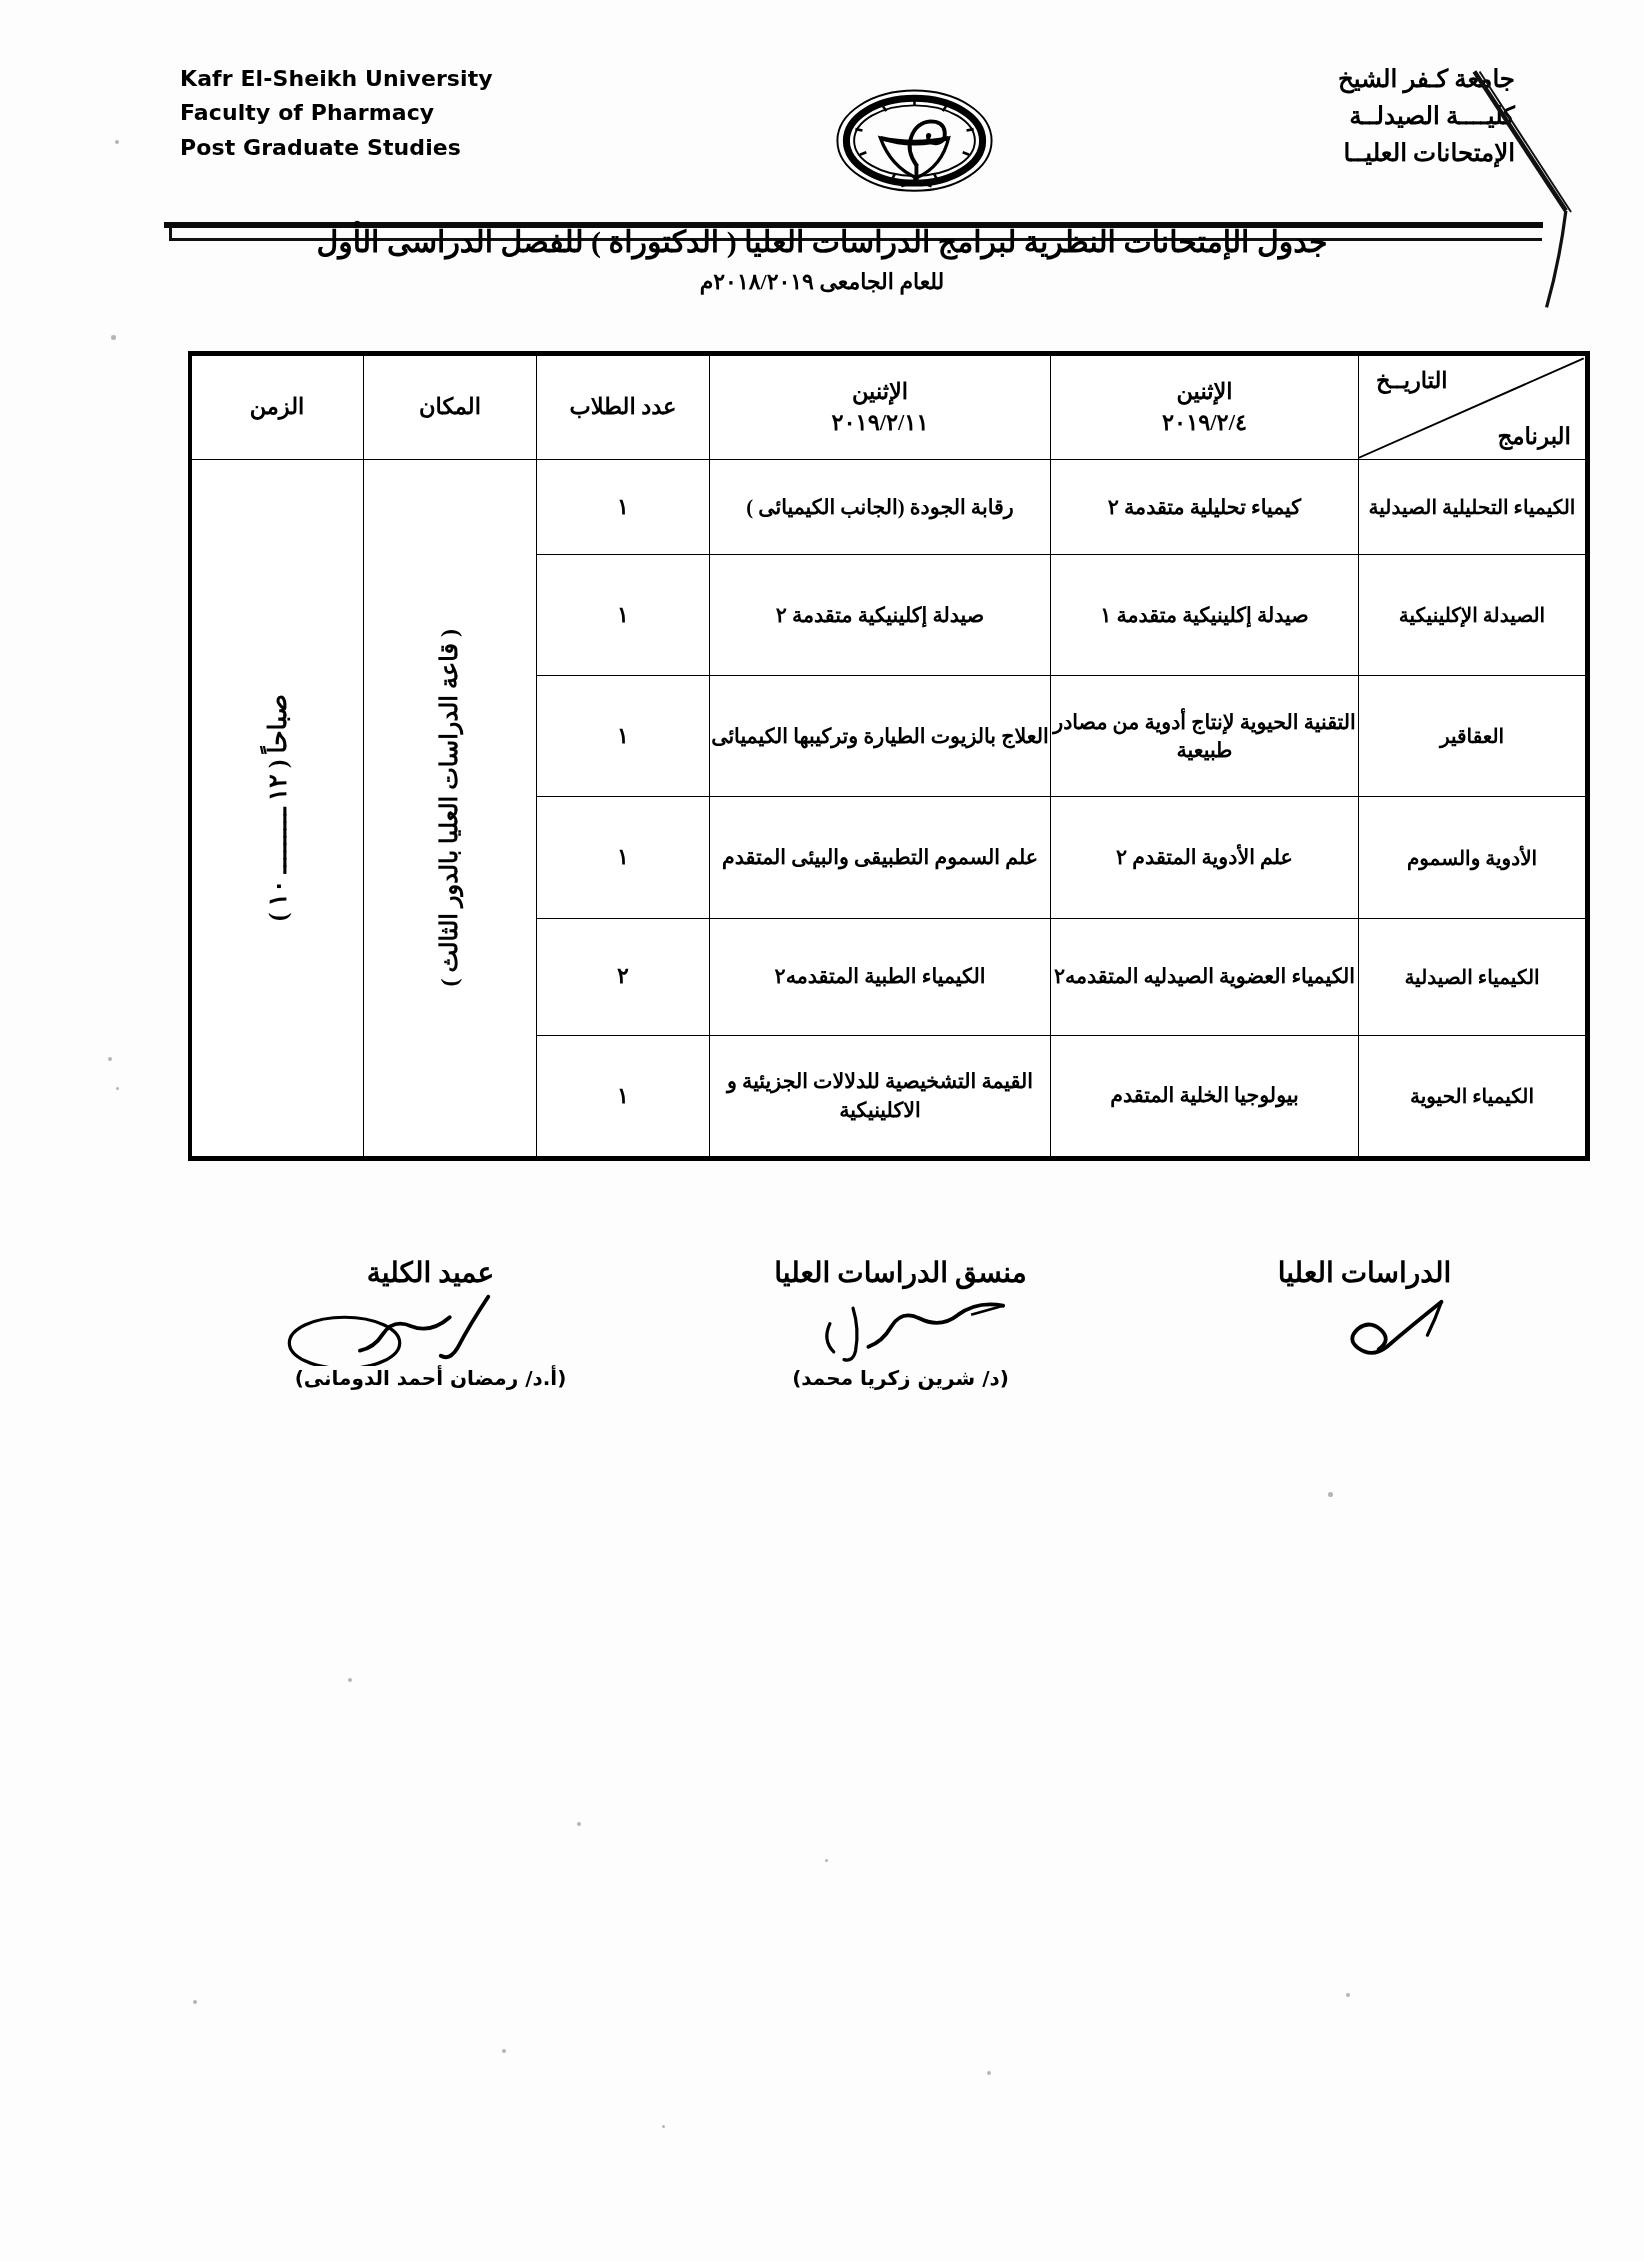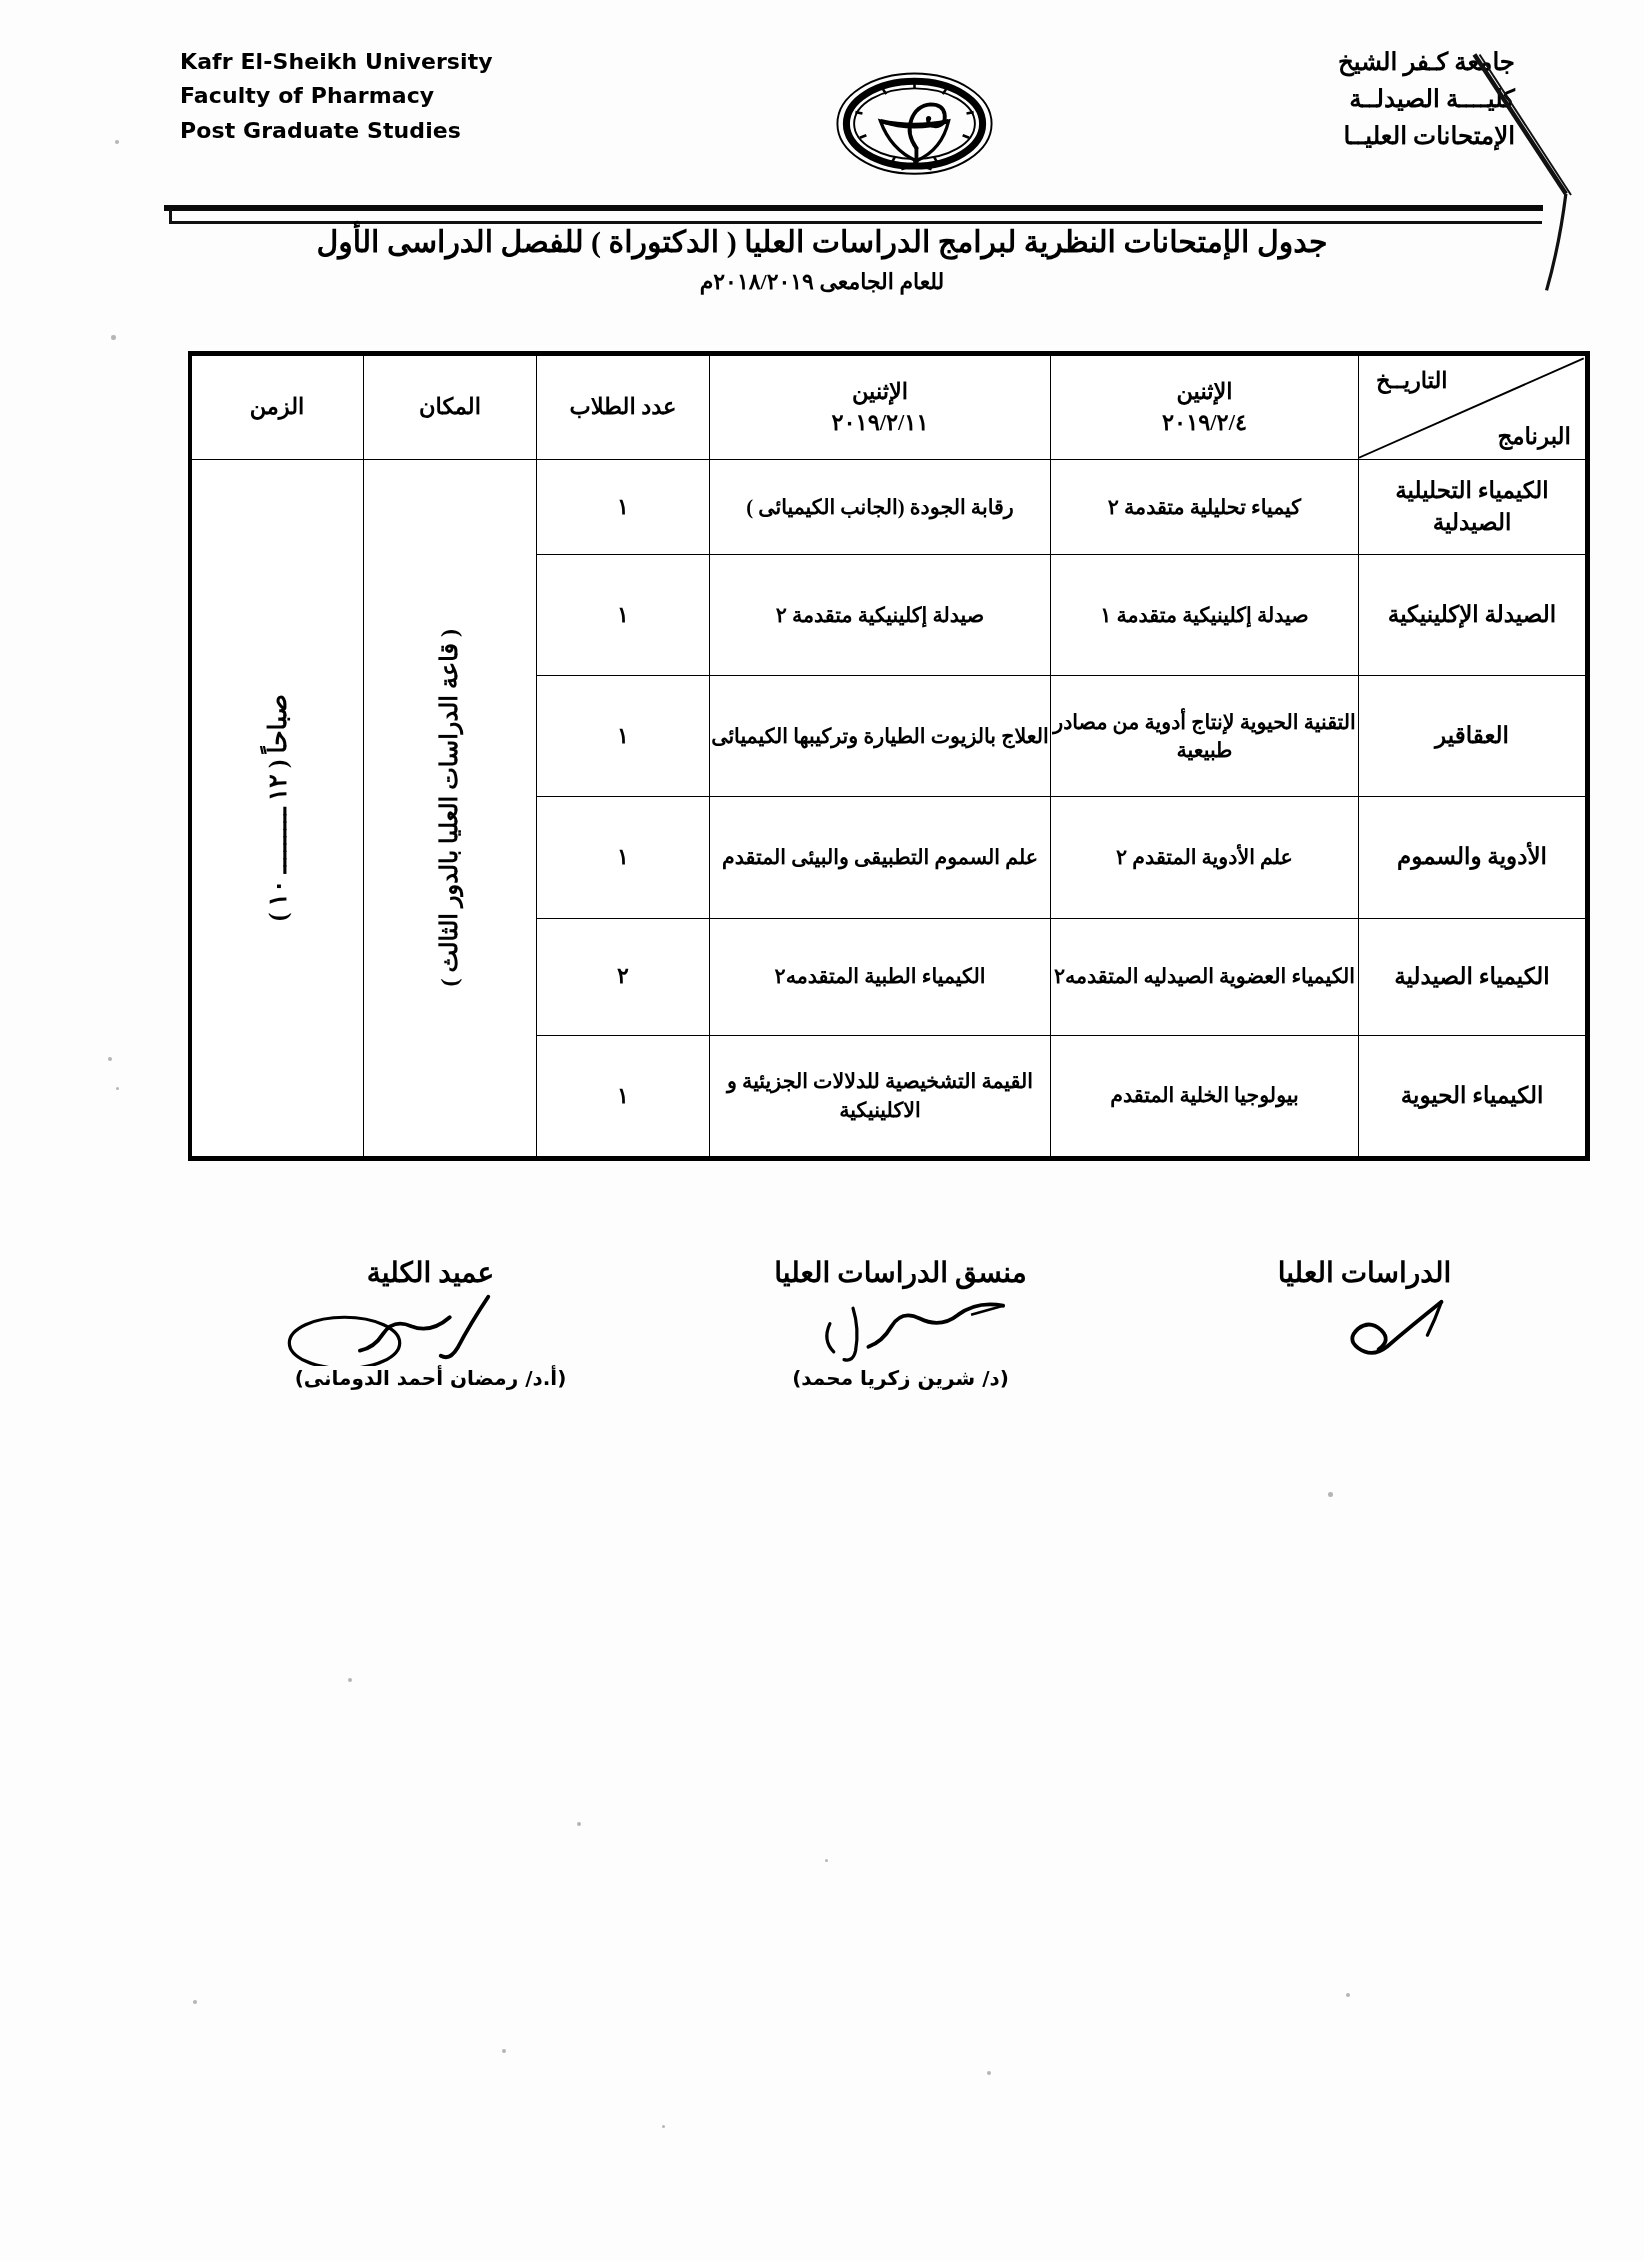--- a/index.html
+++ b/index.html
@@ -19,21 +19,21 @@
 
   .page {
     position: absolute;
     inset: 0;
     background: #fdfdfd;
   }
 
   
   .header {
     position: absolute;
-    top: 39px;
+    top: 56px;
     left: 0;
     width: 1644px;
     height: 148px;
   }
   .hdr-en {
     position: absolute;
     left: 180px;
     top: 6.4px;
     text-align: left;
     font-family: "DejaVu Sans", "Liberation Sans", sans-serif;
@@ -197,21 +197,21 @@
     line-height: 1.35;
   }
   .hdr-date-2l .dnum { display:block; letter-spacing: 1.3px; }
 
   tbody td {
     font-size: 20.6px;
     line-height: 1.4;
     padding: 9px 7.7px;
   }
   tbody td.prog {
-    font-size: 23px;
+    font-size: 20px;
     padding: 9px 6.4px;
   }
   tbody td.count {
     font-size: 22px;
   }
   tbody tr.r1 { height: 95px; }
   tbody tr.r2 { height: 121px; }
   tbody tr.r3 { height: 121px; }
   tbody tr.r4 { height: 121px; }
   tbody tr.r5 { height: 117px; }

